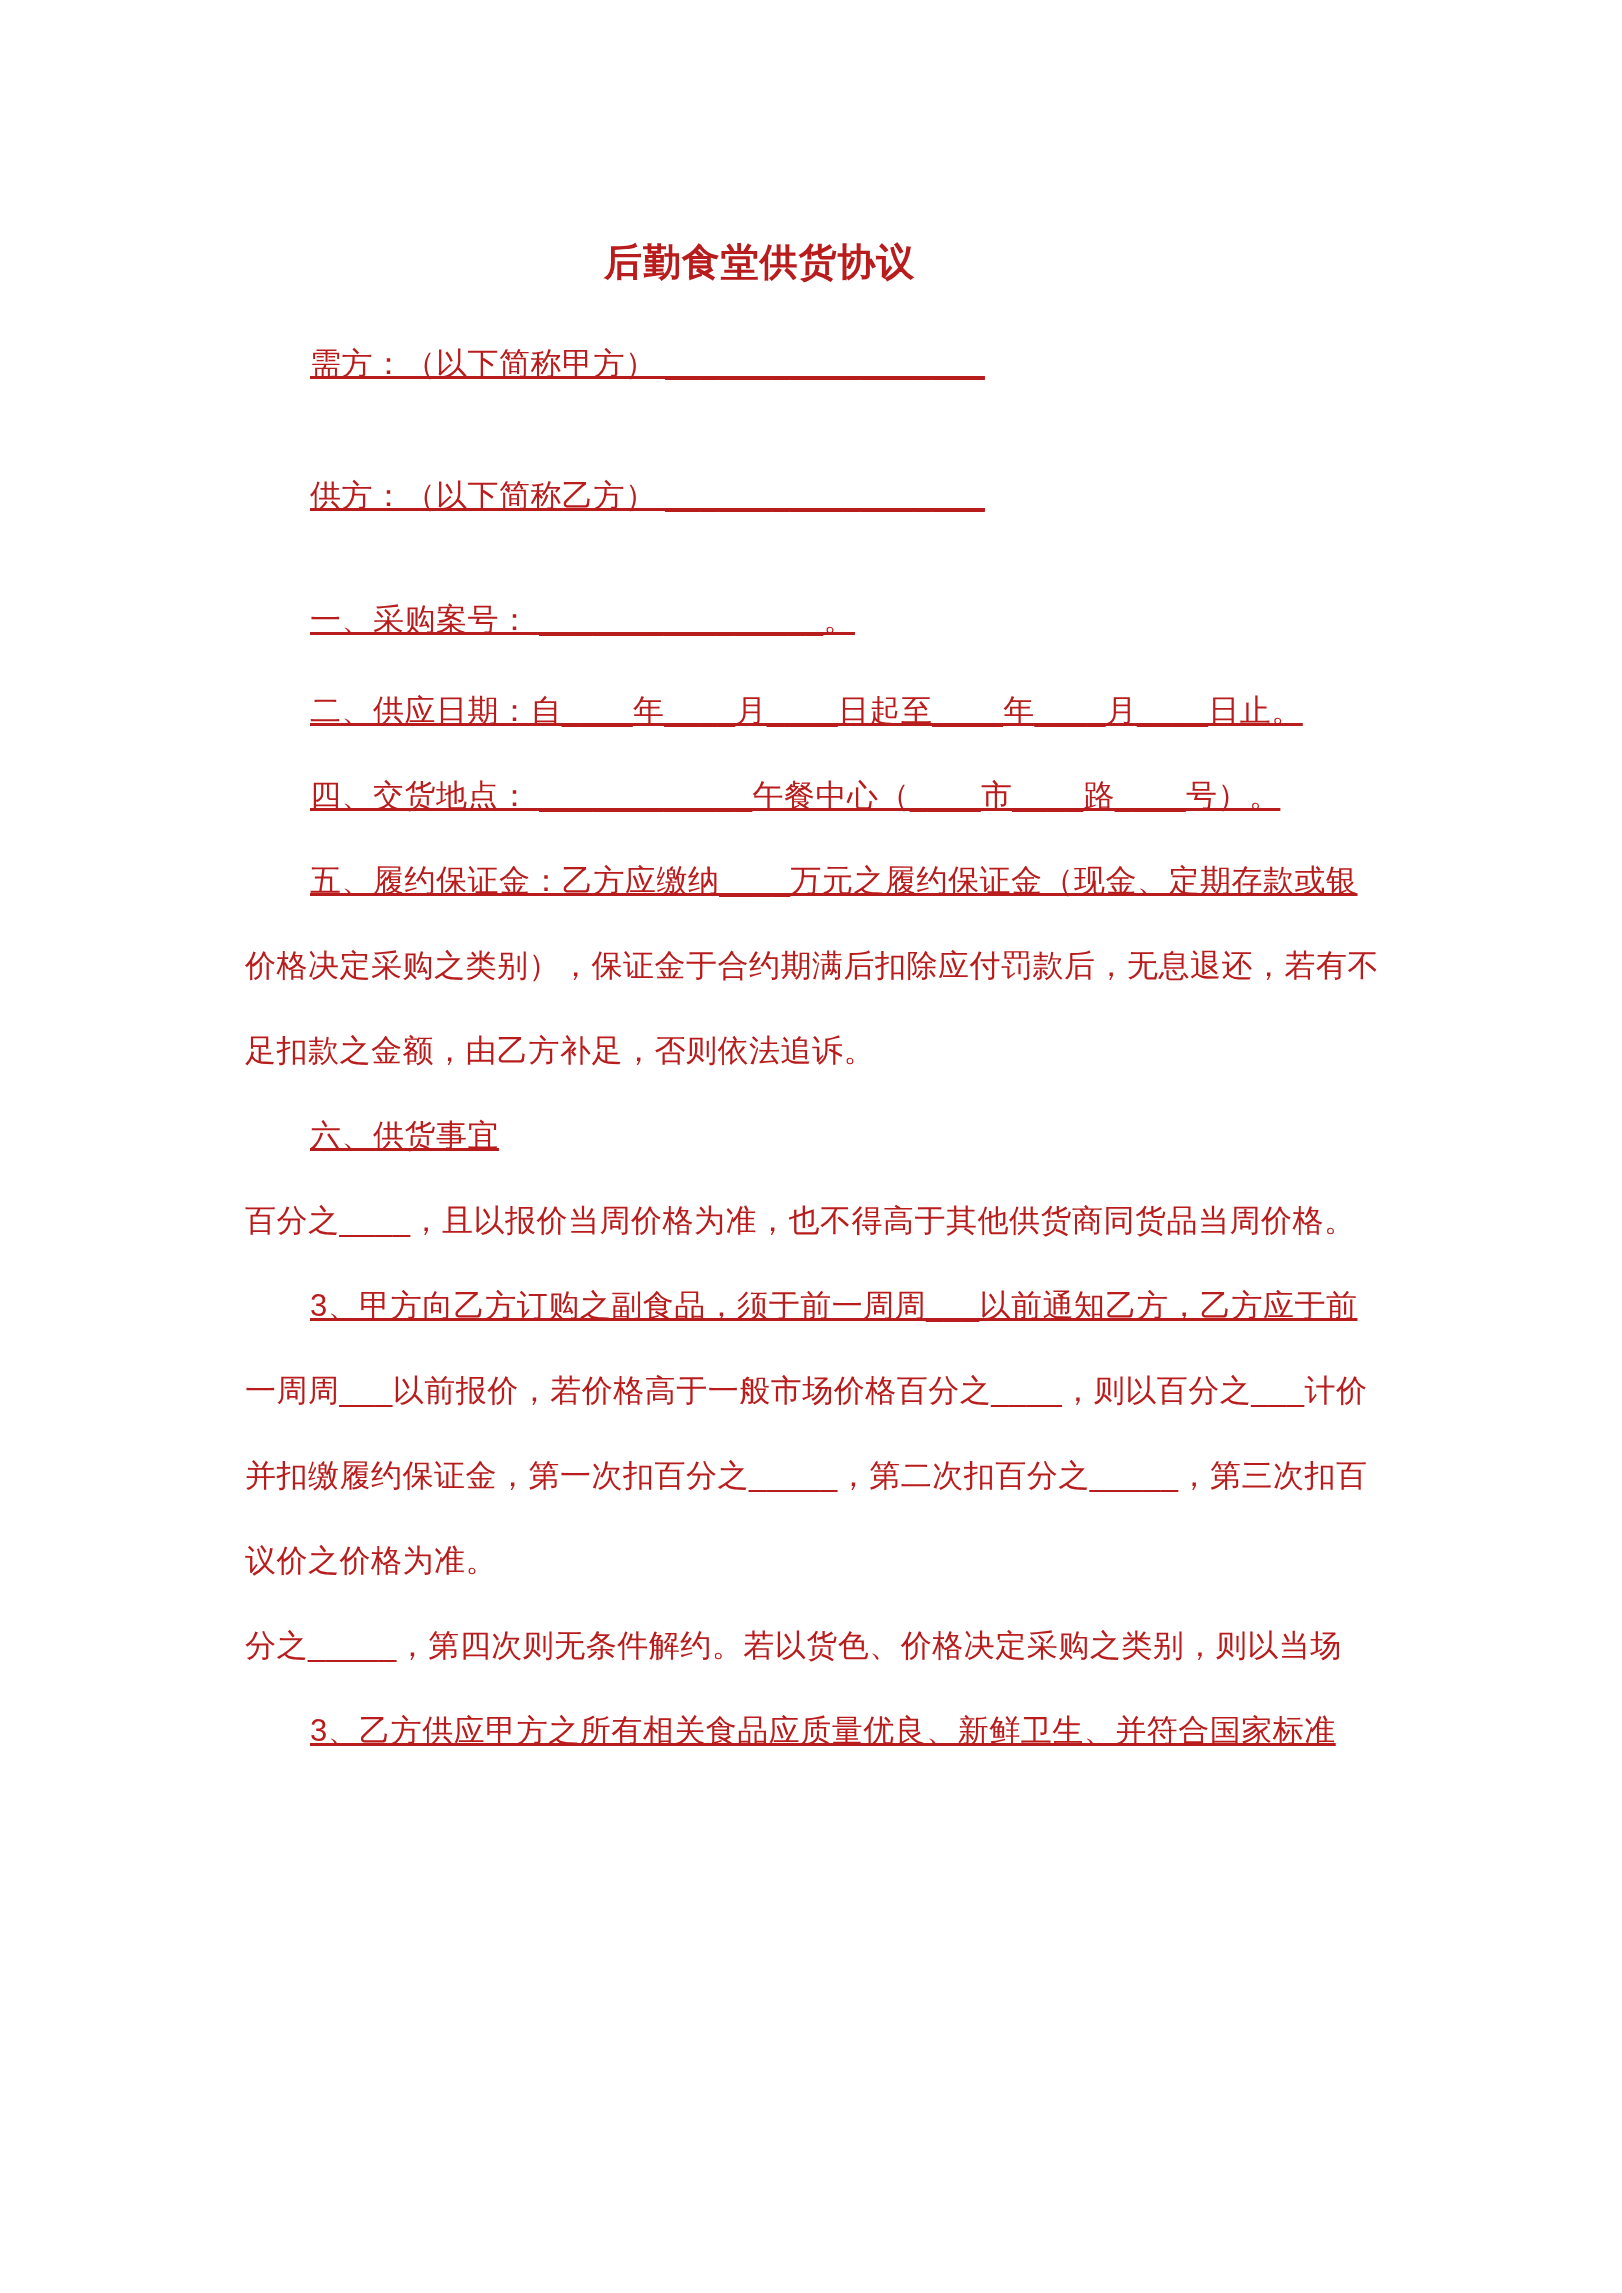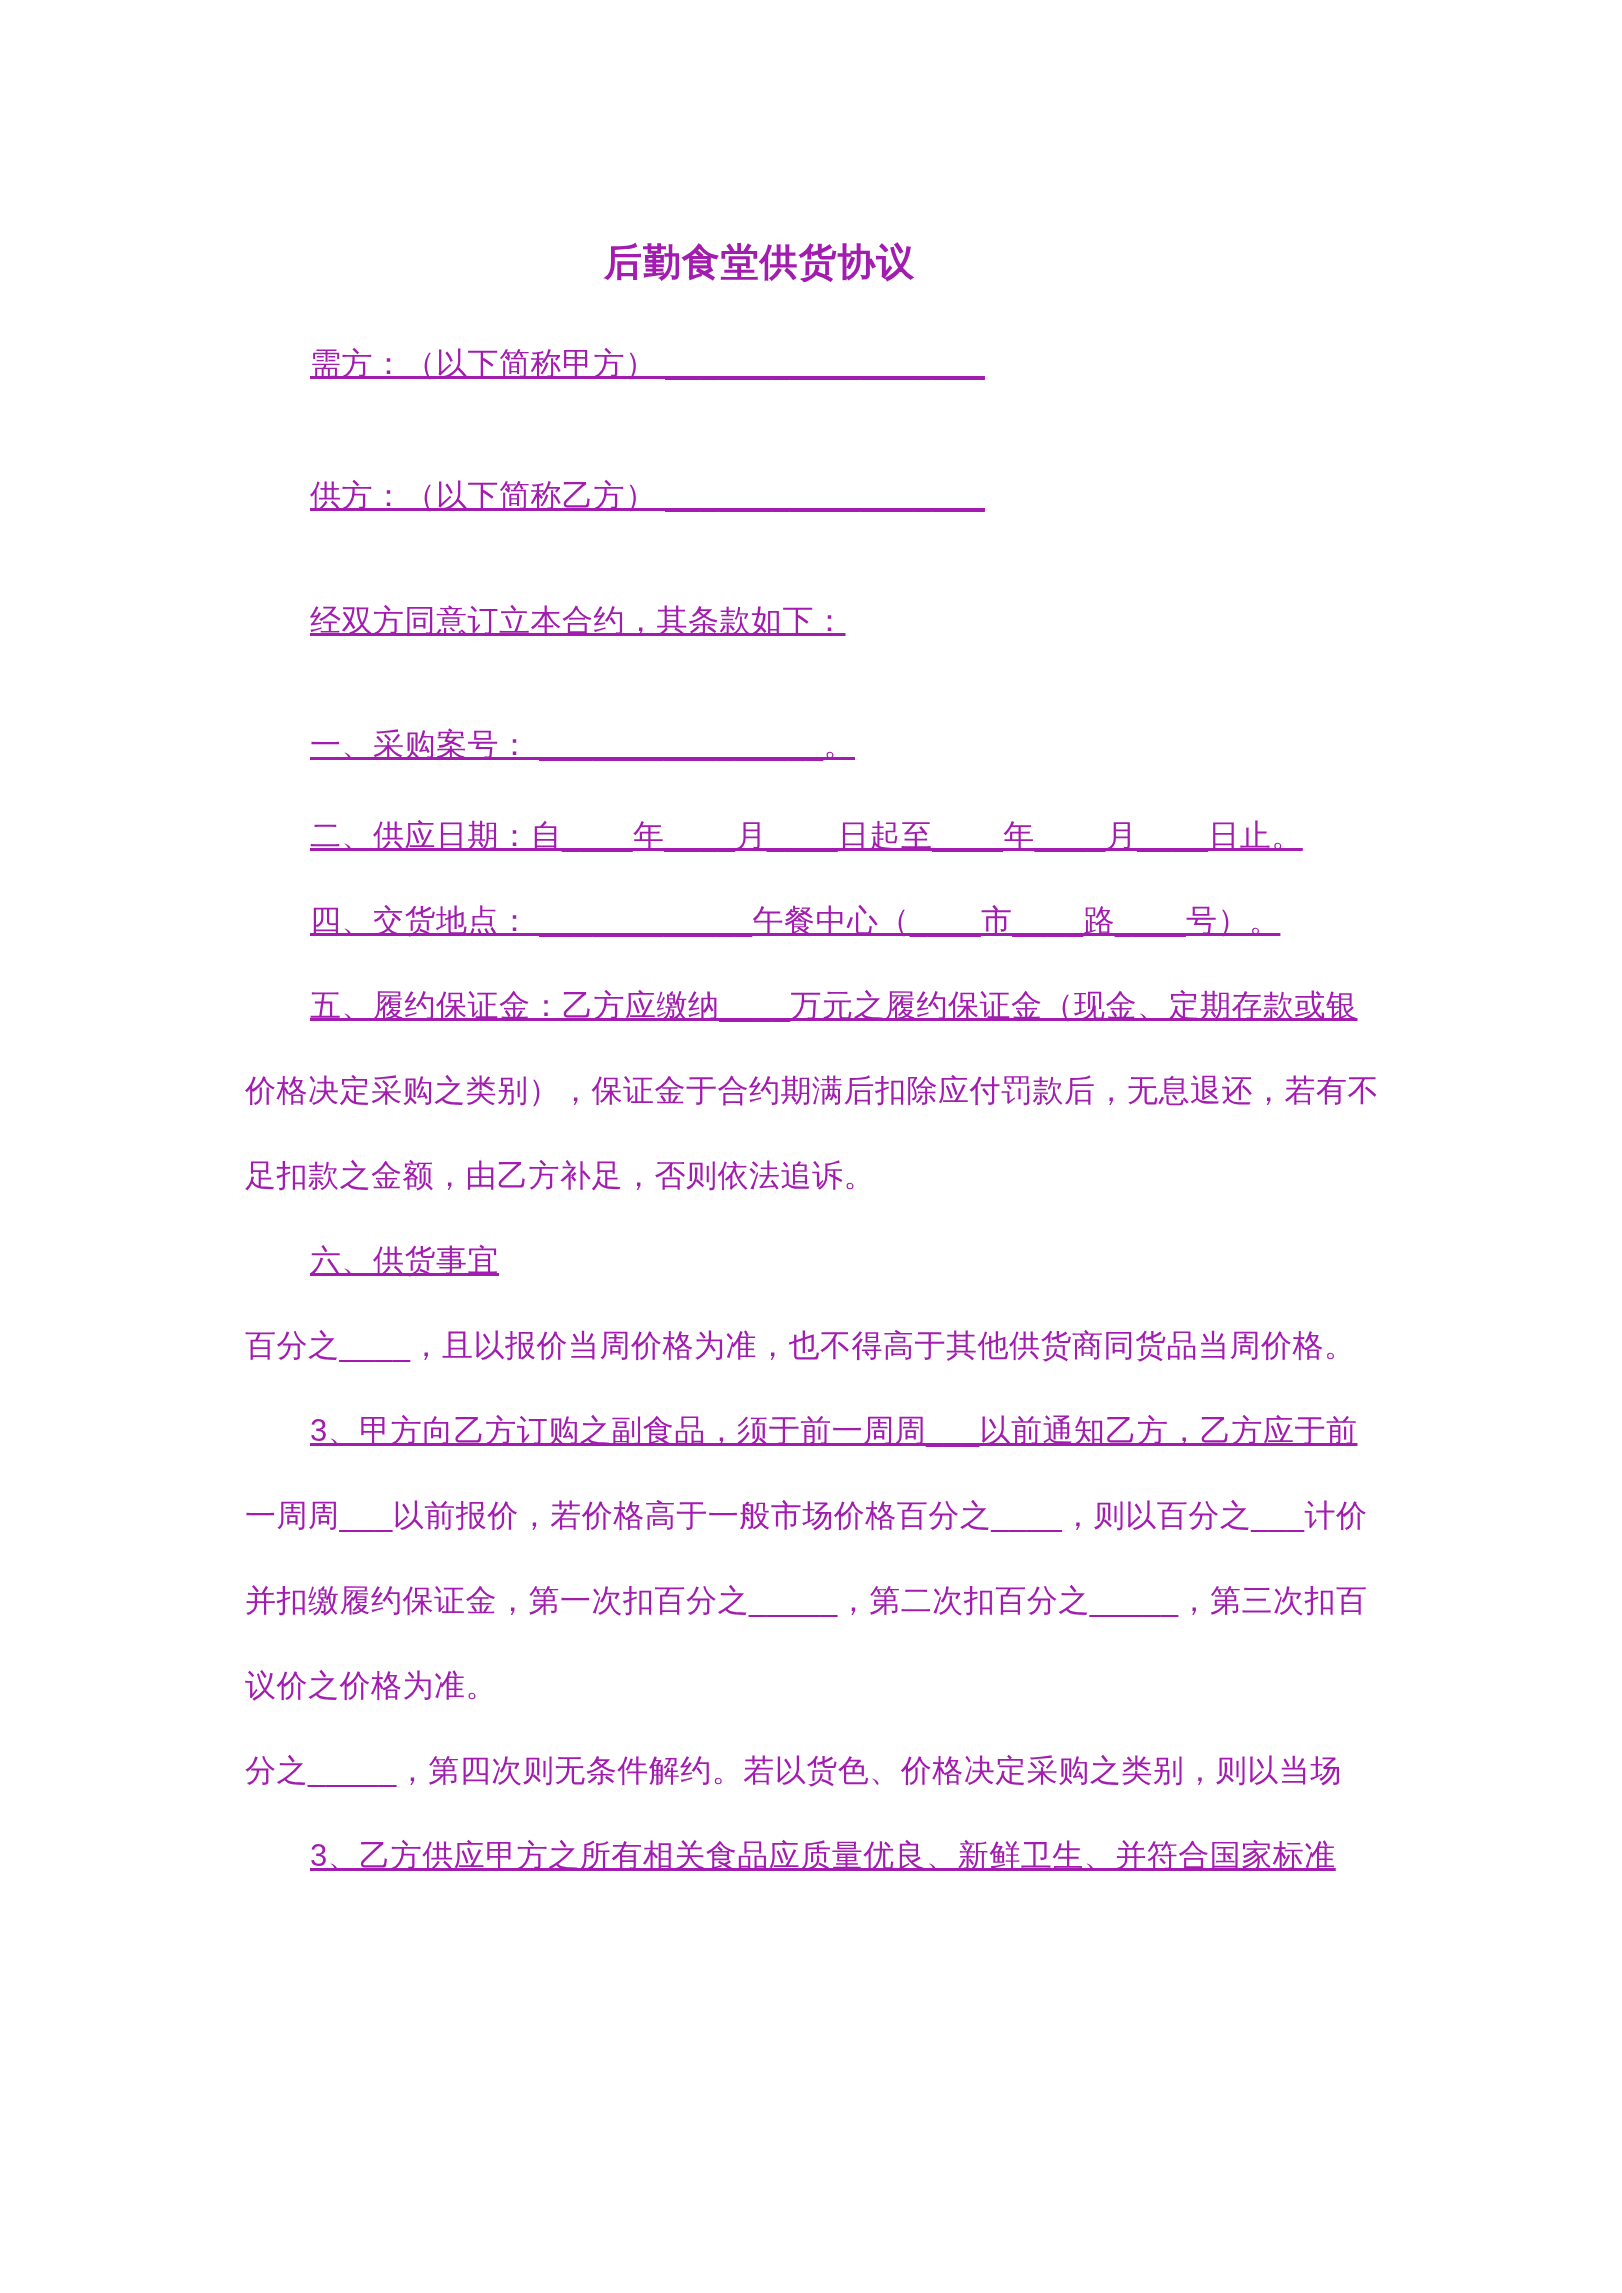--- a/index.html
+++ b/index.html
@@ -6,21 +6,21 @@
     margin: 0;
     padding: 0;
     background: #ffffff;
   }
   .page {
     position: relative;
     width: 1623px;
     height: 2294px;
     margin: 0 auto;
     background: #ffffff;
-    color: #a21caf;
+    color: #b91c1c;
     box-sizing: border-box;
     padding: 230px 127px 0 245px;
     overflow: hidden;
     font-family: "Liberation Sans", "DejaVu Sans", sans-serif;
   }
   .doc-title {
     font-size: 38px;
     line-height: 64px;
     height: 64px;
     margin-left: 359px;
@@ -44,21 +44,20 @@
 </style>
 </head>
 <body>
 
 <div class="page">
 
   <div class="doc-title">后勤食堂供货协议</div>
 
   <div class="line ind gap-party-a">需方：（以下简称甲方） __________________</div>
   <div class="line ind gap-party-b">供方：（以下简称乙方） __________________</div>
-  <div class="line ind gap-preamble">经双方同意订立本合约，其条款如下：</div>
 
   <div class="line ind gap-clause1">一、采购案号： ________________。</div>
   <div class="line ind gap-clause2">二、供应日期：自____年____月____日起至____年____月____日止。</div>
   <div class="line ind">四、交货地点： ____________午餐中心（____市____路____号）。</div>
 
   <div class="line ind">五、履约保证金：乙方应缴纳____万元之履约保证金（现金、定期存款或银</div>
   <div class="line">价格决定采购之类别），保证金于合约期满后扣除应付罚款后，无息退还，若有不</div>
   <div class="line">足扣款之金额，由乙方补足，否则依法追诉。</div>
 
   <div class="line ind">六、供货事宜</div>

